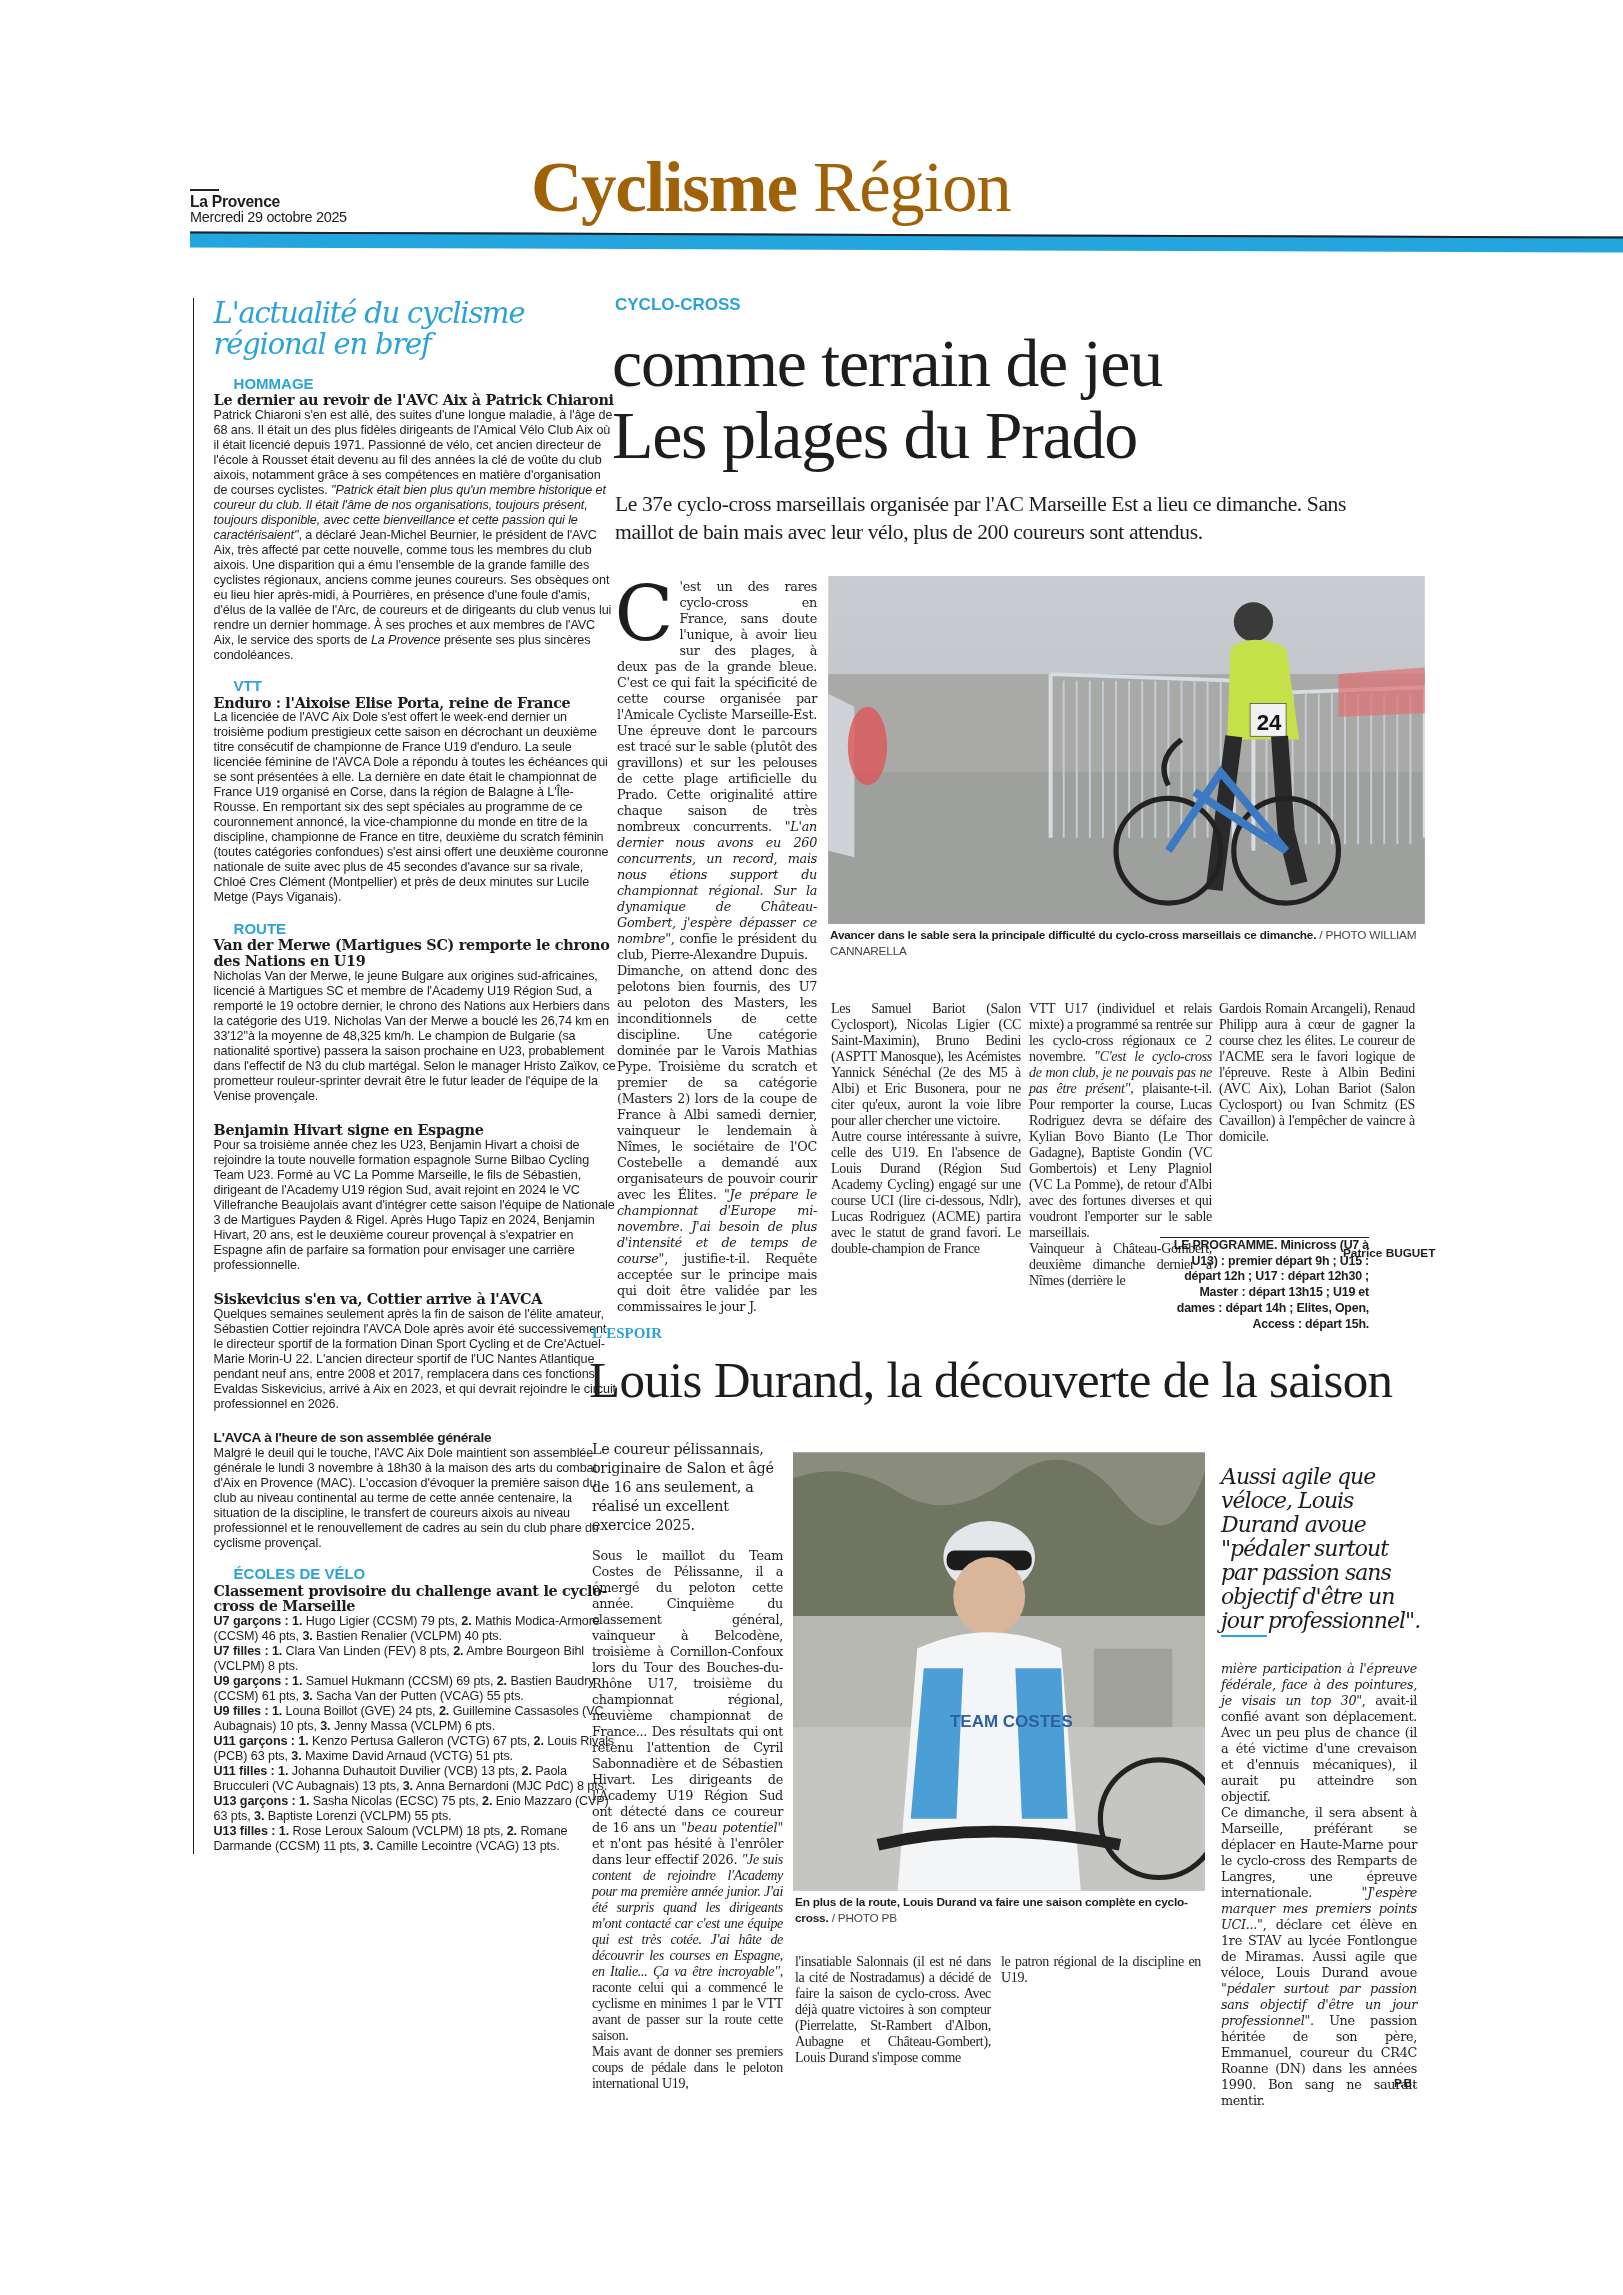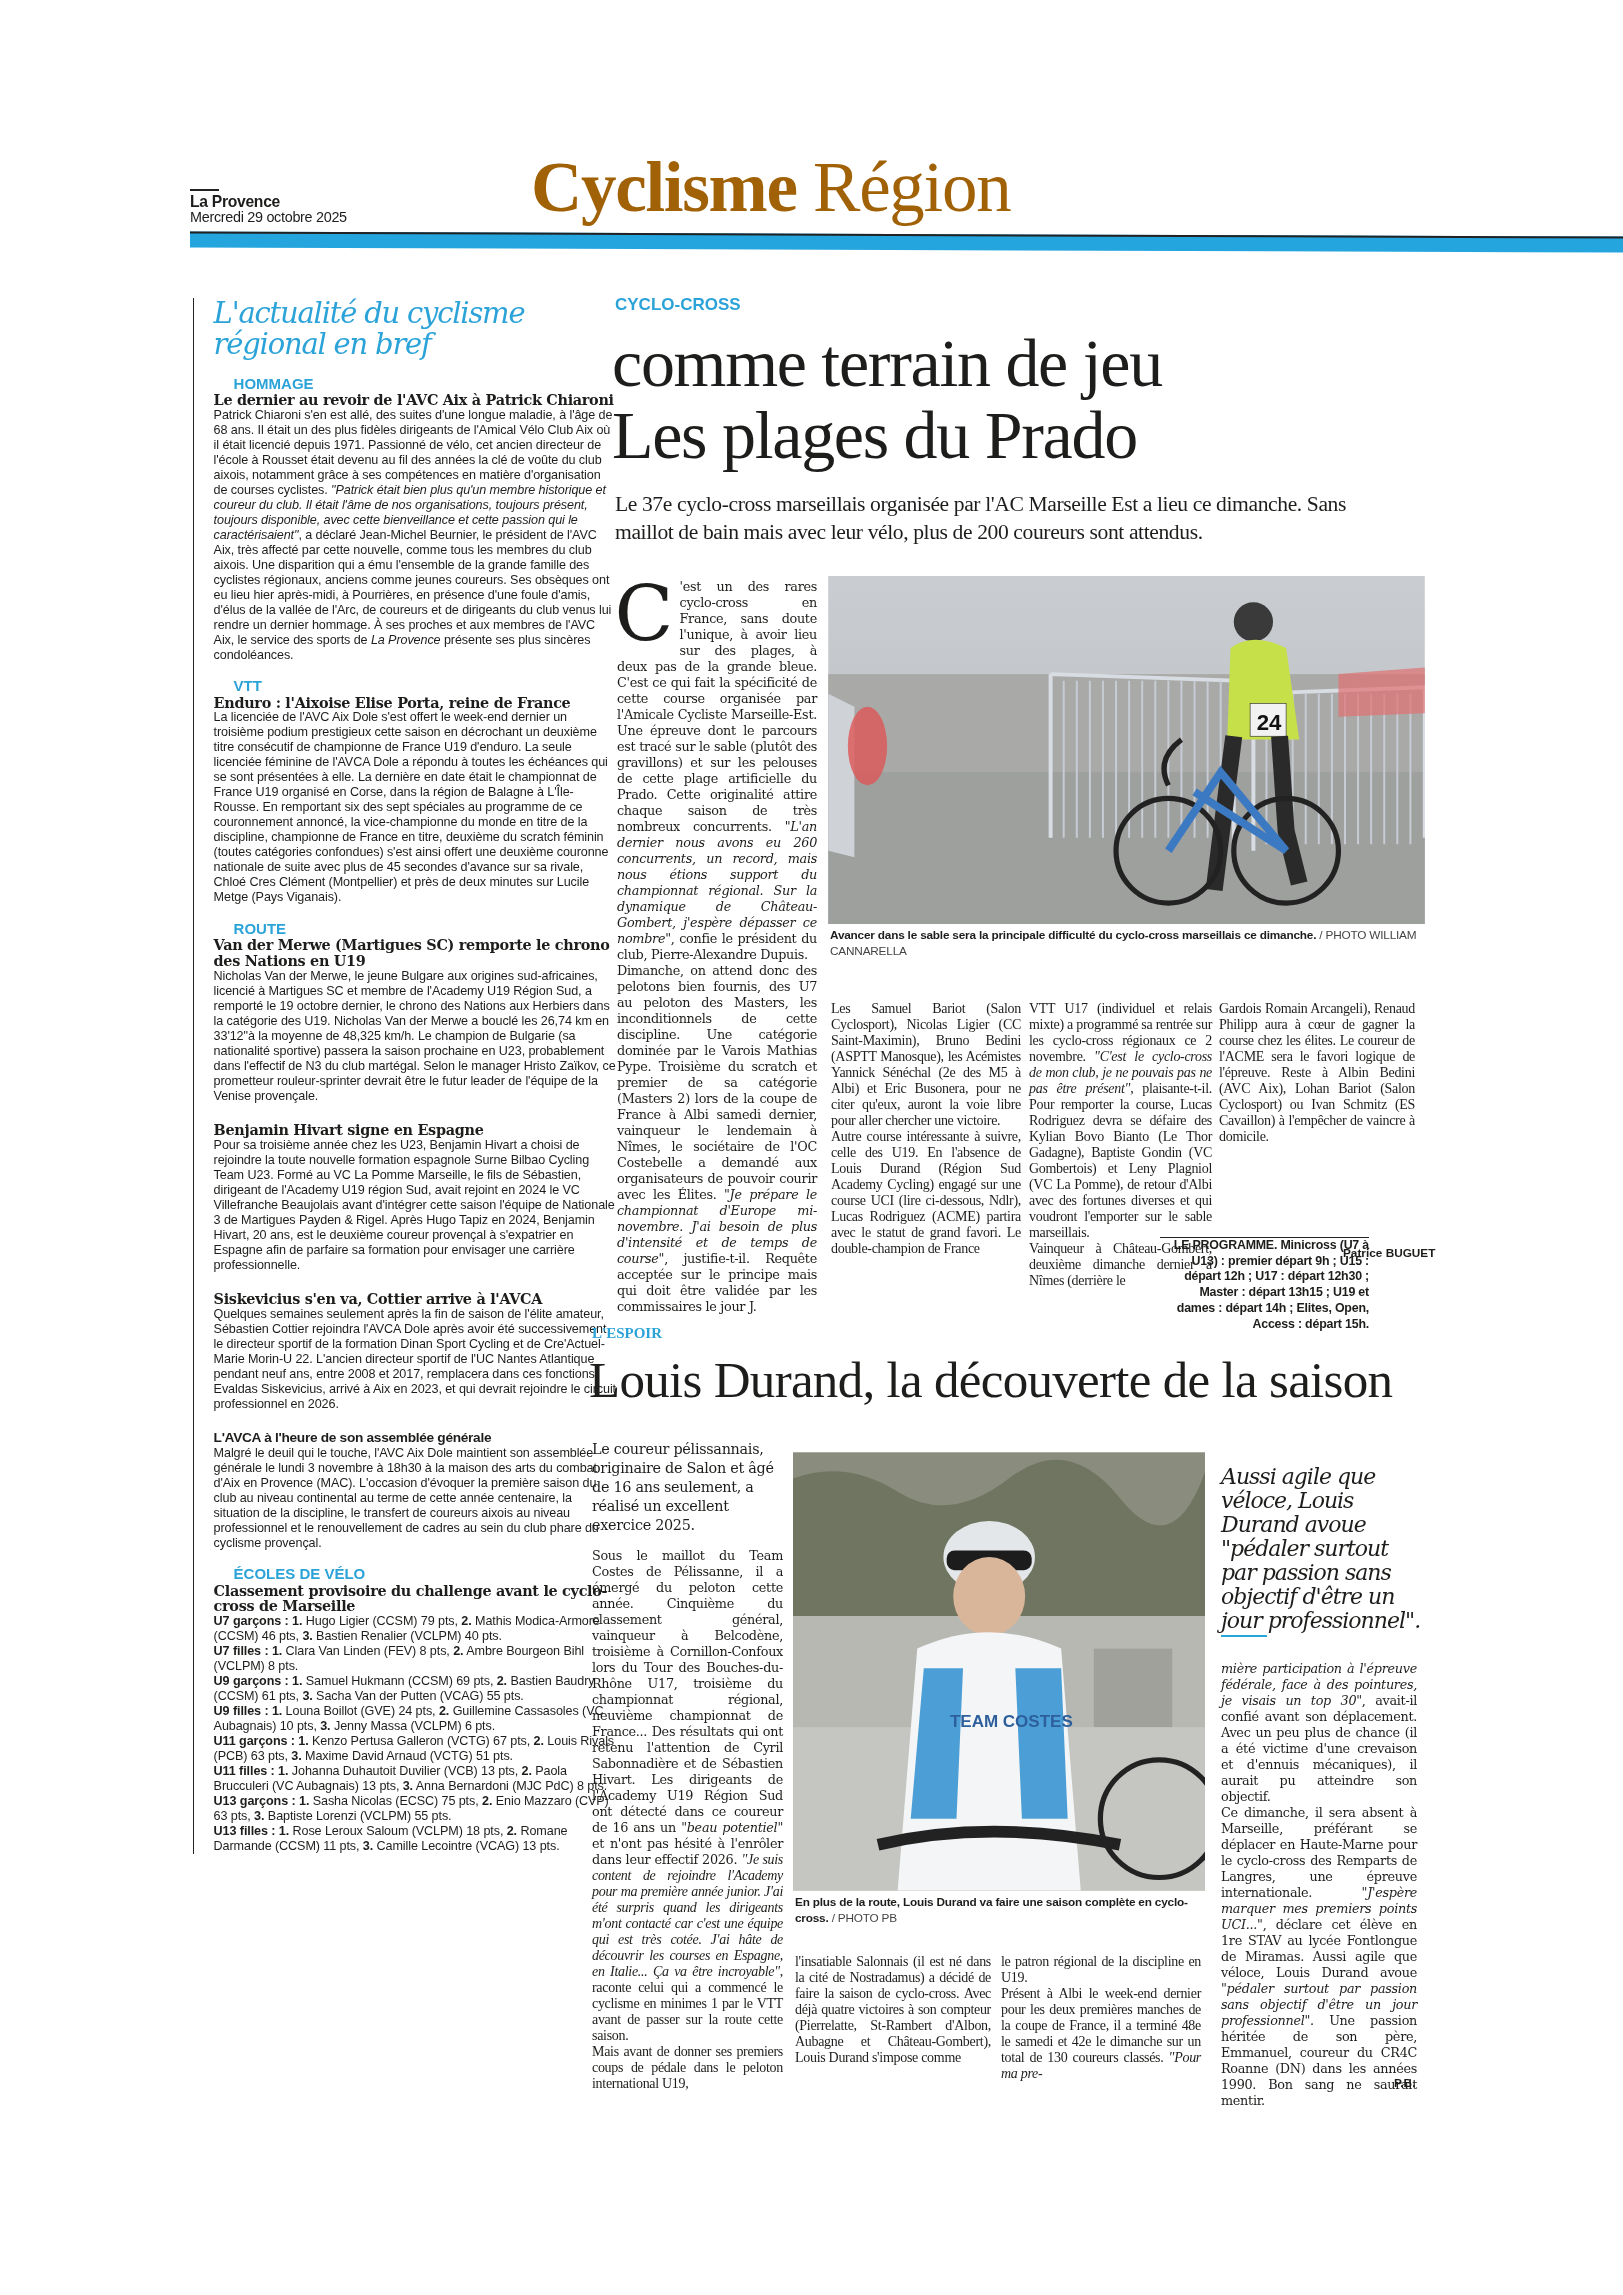--- a/index.html
+++ b/index.html
@@ -192,21 +192,20 @@
 </div>
 <div class="caption" style="left:795px;top:1895px;width:412px;">
   <b>En plus de la route, Louis Durand va faire une saison complète en cyclo-cross.</b> <span class="credit">/ PHOTO PB</span>
 </div>
 
 <div class="col" style="left:795px;top:1954px;width:196px;font-family:'Liberation Serif',serif;font-size:14px;line-height:16px;">
   <p>l'insatiable Salonnais (il est né dans la cité de Nostradamus) a décidé de faire la saison de cyclo-cross. Avec déjà quatre victoires à son compteur (Pierrelatte, St-Rambert d'Albon, Aubagne et Château-Gombert), Louis Durand s'impose comme</p>
 </div>
 <div class="col" style="left:1001px;top:1954px;width:200px;font-family:'Liberation Serif',serif;font-size:14px;line-height:16px;">
   <p>le patron régional de la discipline en U19.</p>
-  <p><span>Présent à Albi le week-end dernier pour les deux premières manches de la coupe de France, il a terminé 48e le samedi et 42e le dimanche sur un total de 130 coureurs classés. </span><em>"Pour ma pre-</em></p>
 </div>
 
 <div class="abs pull">Aussi agile que véloce, Louis Durand avoue "pédaler surtout par passion sans objectif d'être un jour professionnel".</div>
 <div class="pull-rule"></div>
 
 <div class="col" style="left:1221px;top:1661px;width:196px;">
   <p><em>mière participation à l'épreuve fédérale, face à des pointures, je visais un top 30"</em><span>, avait-il confié avant son déplacement. Avec un peu plus de chance (il a été victime d'une crevaison et d'ennuis mécaniques), il aurait pu atteindre son objectif.</span></p>
   <p><span>Ce dimanche, il sera absent à Marseille, préférant se déplacer en Haute-Marne pour le cyclo-cross des Remparts de Langres, une épreuve internationale. </span><em>"J'espère marquer mes premiers points UCI..."</em><span>, déclare cet élève en 1re STAV au lycée Fontlongue de Miramas. Aussi agile que véloce, Louis Durand avoue </span><em>"pédaler surtout par passion sans objectif d'être un jour professionnel"</em><span>. Une passion héritée de son père, Emmanuel, coureur du CR4C Roanne (DN) dans les années 1990. Bon sang ne saurait mentir.</span></p>
 </div>
 <div class="signature" style="left:1394px;top:2076px;">P.B.</div>

